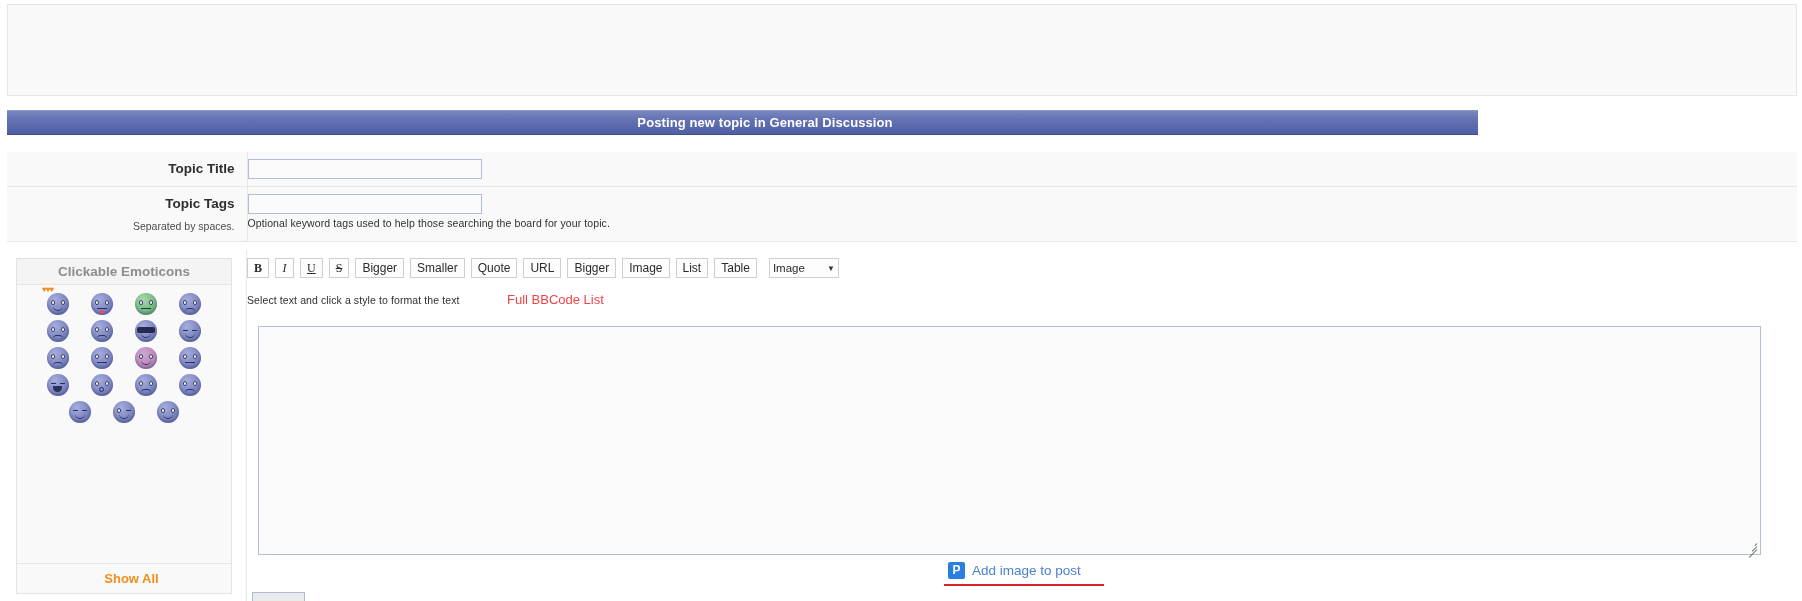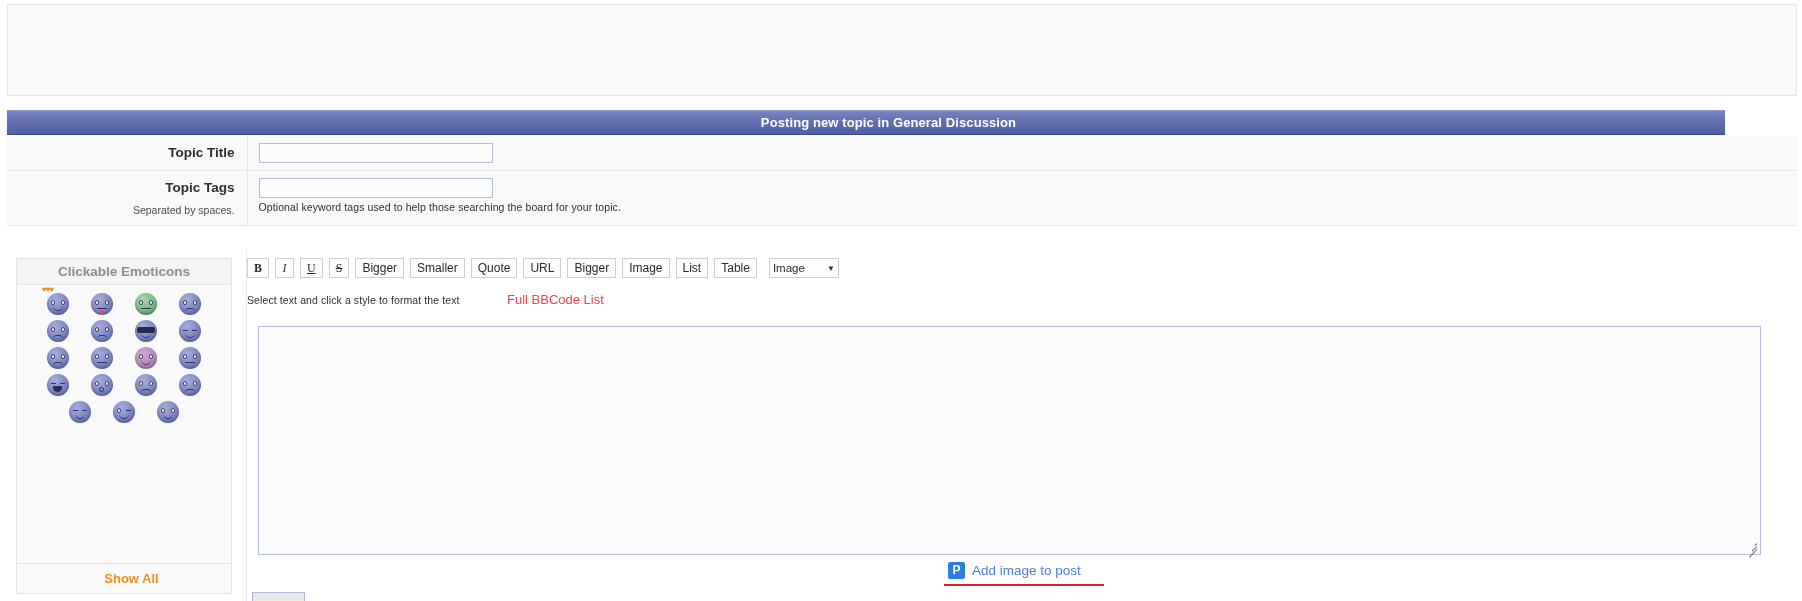--- a/index.html
+++ b/index.html
@@ -22,37 +22,37 @@
     left: 7px; top: 4px;
     width: 1790px; height: 92px;
     background: #f9f9f9;
     border: 1px solid #e6e6e6;
   }
 
   
   .titlebar {
     position: absolute;
     left: 7px; top: 110px;
-    width: 1718px; height: 25px;
+    width: 1471px; height: 25px;
     background: linear-gradient(to bottom, #7886bf 0%, #6573b4 35%, #4f5fa2 100%);
     border-top: 1px solid #8d99cd;
     border-bottom: 1px solid #3e4d8c;
     color: #ffffff;
     font-size: 13px;
     font-weight: bold;
     text-align: center;
     line-height: 24px;
     letter-spacing: 0.1px;
     padding-left: 45px;
   }
 
   
   .formtable {
     position: absolute;
-    left: 7px; top: 136px;
+    left: 7px; top: 152px;
     width: 1790px;
     border-collapse: collapse;
   }
   .formtable tr { background: #f9f9f9; }
   .formtable td {
     border-bottom: 1px solid #e7e7e7;
     padding: 0;
     vertical-align: top;
   }
   td.lab {
@@ -66,21 +66,21 @@
     background: #f9f9f9;
   }
   td.lab .sub {
     display: block;
     font-size: 10.5px;
     font-weight: normal;
     color: #4a4a52;
     margin-top: 9px;
   }
   td.fld {
-    padding: 7px 0 7px 11px;
+    padding: 7px 0 7px 0;
     background: #f9f9f9;
   }
   .textinput {
     width: 234px; height: 20px;
     border: 1px solid #b3bedd;
     background: #fbfbfc;
     outline: none;
     font-family: "Liberation Sans", sans-serif;
     font-size: 12px;
     padding: 1px 3px;

